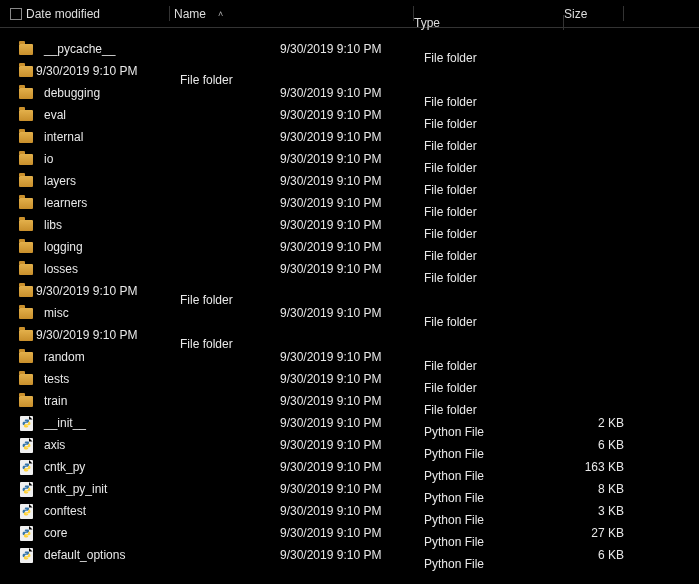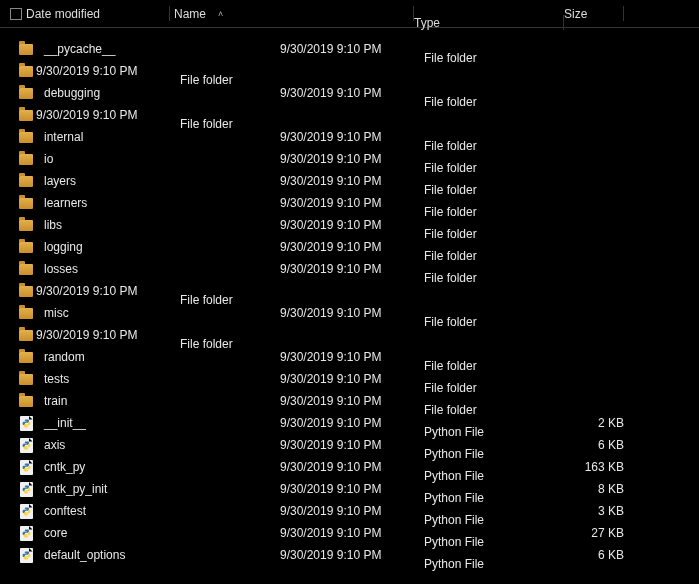--- a/index.html
+++ b/index.html
@@ -162,20 +162,23 @@
         <span class="name-text">debugging</span>
       </div>
       <div class="col-date">9/30/2019 9:10 PM</div>
       <div class="col-type">File folder</div>
       <div class="col-size"></div>
     </div>
     <div class="row">
       <div class="icon-col">
         <div class="folder-icon"></div>
       </div>
+      <div class="col-name">
+        <span class="name-text">eval</span>
+      </div>
       <div class="col-date">9/30/2019 9:10 PM</div>
       <div class="col-type">File folder</div>
       <div class="col-size"></div>
     </div>
     <div class="row">
       <div class="icon-col">
         <div class="folder-icon"></div>
       </div>
       <div class="col-name">
         <span class="name-text">internal</span>

